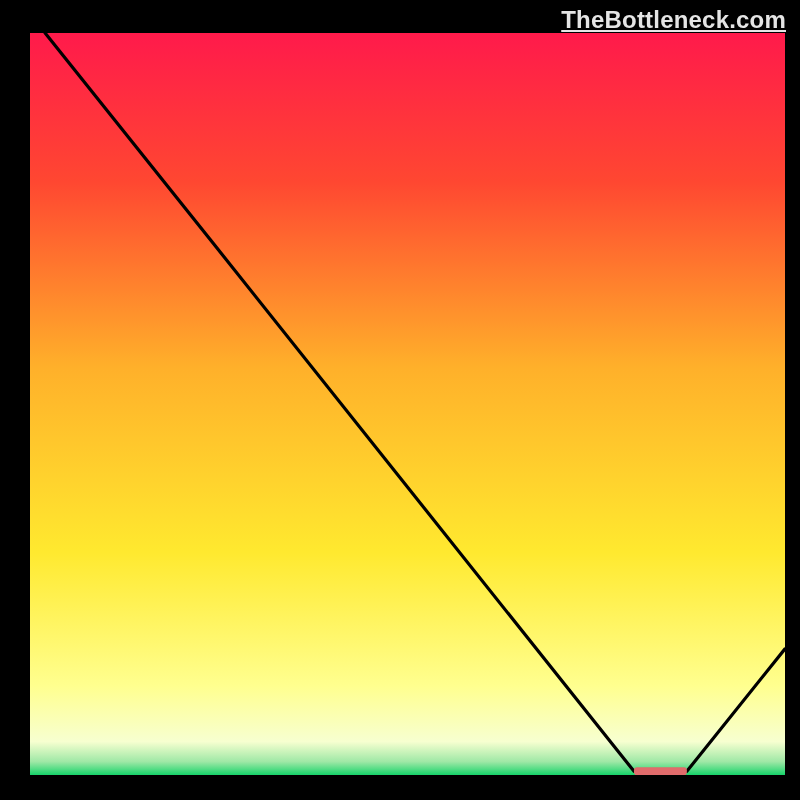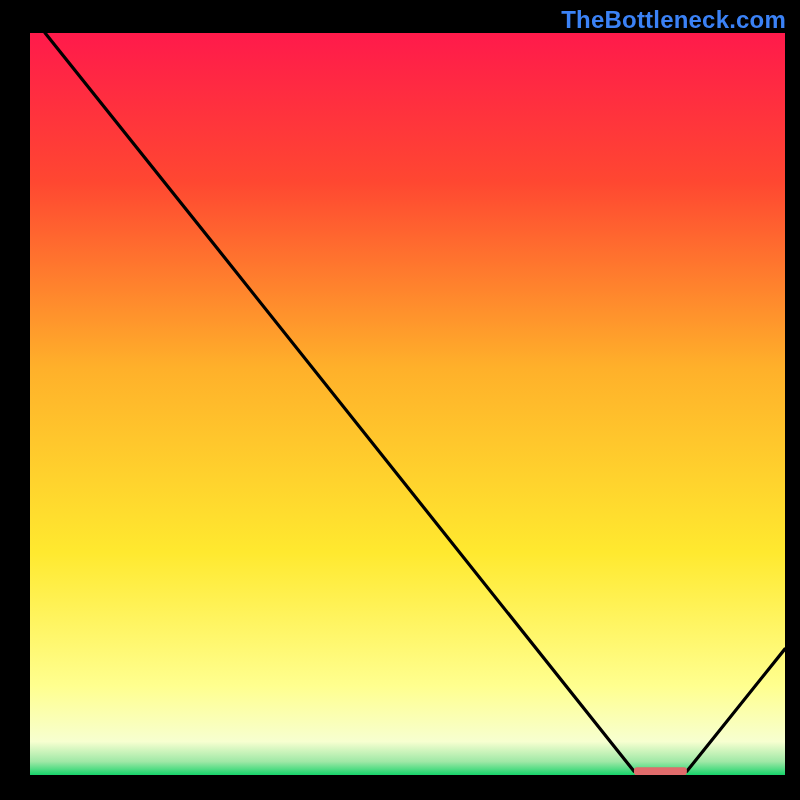--- a/index.html
+++ b/index.html
@@ -14,25 +14,26 @@
   .stage {
     position: relative;
     width: 800px;
     height: 800px;
     background: #000;
   }
   .watermark {
     position: absolute;
     top: 6px;
     right: 14px;
-    color: #3b82f6;
+    color: #e5e5e5;
     font-size: 24px;
     font-weight: 600;
     letter-spacing: 0.2px;
     user-select: none;
+    text-decoration: underline;
   }
   .plot {
     position: absolute;
     left: 30px;
     top: 33px;
     width: 755px;
     height: 742px;
   }
   .plot svg {
     width: 100%;

